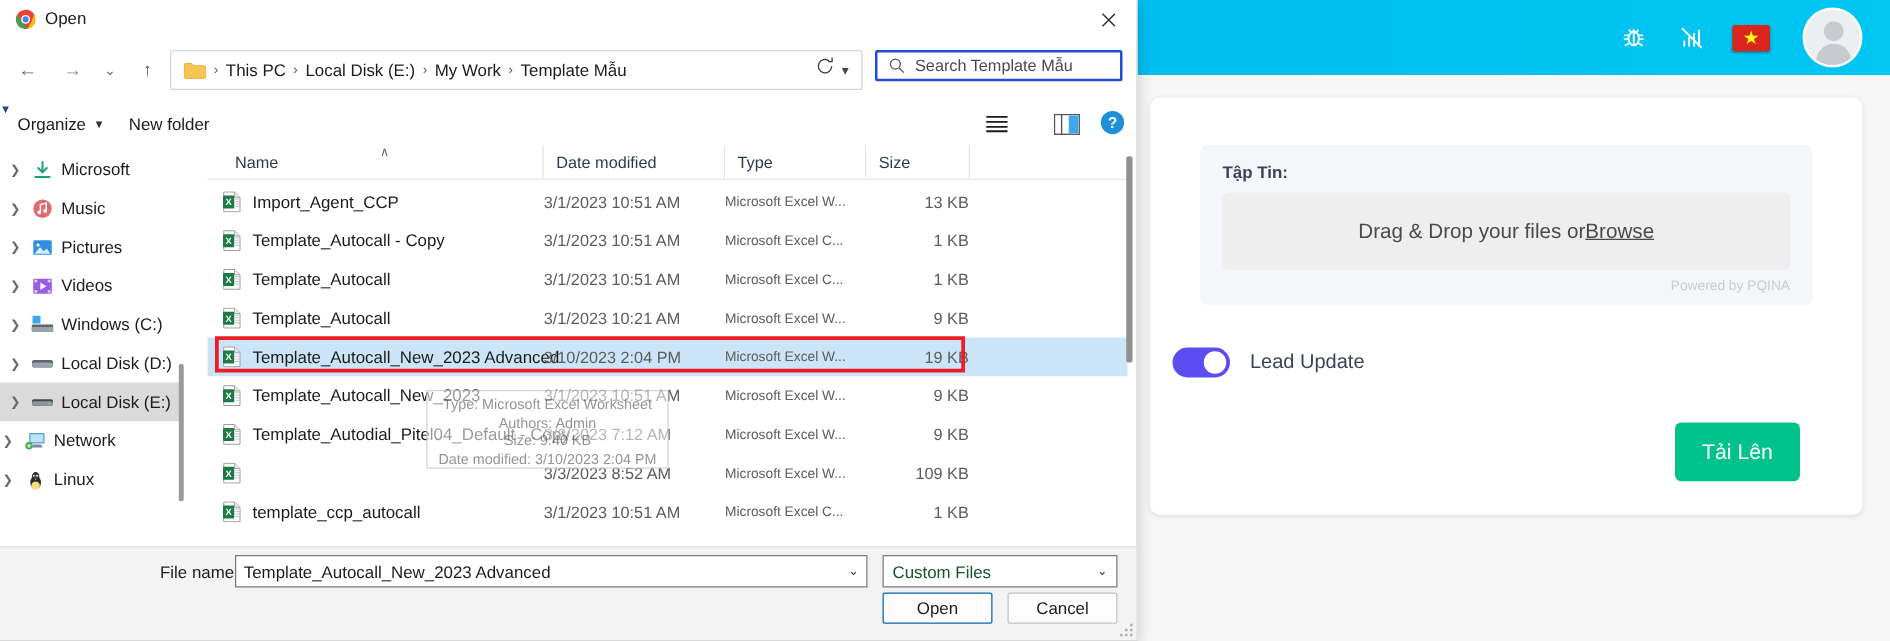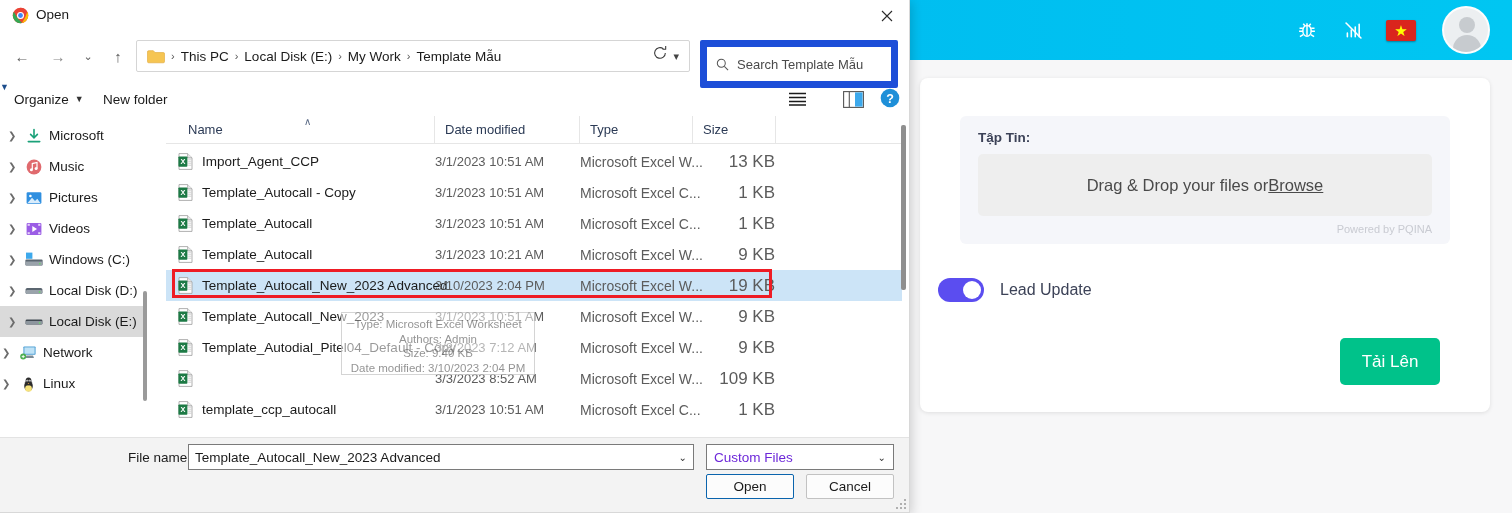--- a/index.html
+++ b/index.html
@@ -100,22 +100,22 @@
     border: 1px solid #d5d5d5; background: #ffffff; border-radius: 2px;
     display: flex; align-items: center; padding: 0 4px;
   }
   #bc-folder { width: 18px; height: 15px; margin: 0 4px 0 6px; }
   .bc-seg { font-size: 13.5px; color: #1b1b1b; padding: 3px 4px; cursor: pointer; white-space: nowrap; }
   .bc-sep { font-size: 11px; color: #555; padding: 0 2px; }
   #bc-chevron { margin-left: auto; font-size: 11px; color: #444; padding-right: 6px; cursor: pointer; }
   #refresh-btn { position: absolute; left: 652px; top: 9px; font-size: 15px; color: #444; cursor: pointer; }
 
   #searchbox {
-    position: absolute; left: 700px; top: 4px; width: 198px; height: 48px;
-    border: 7px solid #1d4ed8; background: #ffffff; border-radius: 2px;
+    position: absolute; left: 700px; top: 4px; width: 198px; height: 25px;
+    border: 2px solid #1d4ed8; background: #ffffff; border-radius: 2px;
     display: flex; align-items: center; padding-left: 9px; cursor: text;
   }
   #search-ph { font-size: 13px; color: #4a4a4a; margin-left: 8px; }
 
   
   #cmdbar { position: absolute; left: 0; top: 82px; width: 910px; height: 34px; }
   .cmd-item { position: absolute; top: 0; height: 34px; display: flex; align-items: center;
               font-size: 13.5px; color: #1b1b1b; cursor: pointer; }
   #cmd-organize { left: 14px; }
   #cmd-newfolder { left: 103px; }
@@ -154,22 +154,22 @@
   #col-size { left: 526px; width: 83px; }
   #col-blank { left: 609px; width: 127px; }
   #sort-arrow { position: absolute; left: 138px; top: 0px; font-size: 10px; color: #5a6a85; }
 
   .row { position: absolute; left: 0; width: 736px; height: 31px; display: flex; align-items: center; cursor: default; }
   .row.selected { background: #cce4f7; }
   .cell-name { position: absolute; left: 12px; display: flex; align-items: center; }
   .xls-ico { width: 15px; height: 17px; margin-right: 9px; flex: 0 0 15px; }
   .txt { font-size: 13.5px; color: #1b1b1b; white-space: nowrap; }
   .cell-date { position: absolute; left: 269px; font-size: 13px; color: #5c5c5c; white-space: nowrap; }
-  .cell-type { position: absolute; left: 414px; font-size: 14px; color: #5c5c5c; white-space: nowrap; }
-  .cell-size { position: absolute; left: 527px; width: 82px; text-align: right; font-size: 17px; color: #5c5c5c; }
+  .cell-type { position: absolute; left: 414px; font-size: 11px; color: #5c5c5c; white-space: nowrap; }
+  .cell-size { position: absolute; left: 527px; width: 82px; text-align: right; font-size: 13px; color: #5c5c5c; }
 
   #highlight-box {
     position: absolute; left: 172px; top: 269px; width: 600px; height: 29px;
     border: 3px solid #ee1c25; pointer-events: none;
   }
 
   #tooltip {
     position: absolute; left: 341px; top: 312px; width: 194px; height: 63px;
     background: rgba(255,255,255,0.55); border: 1px solid rgba(160,160,160,0.45);
     padding: 4px 7px; pointer-events: none; text-align: center;
@@ -189,21 +189,21 @@
     border: 1px solid #7a7a7a; background: #ffffff; display: flex; align-items: center; padding: 0 6px;
     cursor: text;
   }
   #filename-value { font-size: 13.5px; color: #1b1b1b; flex: 1; }
   .ddcaret { font-size: 10px; color: #333; }
   #filter-select {
     position: absolute; left: 706px; top: 6px; width: 188px; height: 26px;
     border: 1px solid #7a7a7a; background: #ffffff; display: flex; align-items: center; padding: 0 7px;
     cursor: pointer;
   }
-  #filter-value { font-size: 13.5px; color: #6d28d9; flex: 1; }
+  #filter-value { font-size: 13.5px; color: #14532d; flex: 1; }
   #open-btn {
     position: absolute; left: 706px; top: 36px; width: 88px; height: 25px;
     border: 1px solid #0a64ad; background: #fcfcfc; font-size: 13.5px; color: #1b1b1b;
     font-family: "Liberation Sans", sans-serif; cursor: pointer; border-radius: 2px;
   }
   #cancel-btn {
     position: absolute; left: 806px; top: 36px; width: 88px; height: 25px;
     border: 1px solid #c2c2c2; background: #fcfcfc; font-size: 13.5px; color: #1b1b1b;
     font-family: "Liberation Sans", sans-serif; cursor: pointer; border-radius: 2px;
   }

